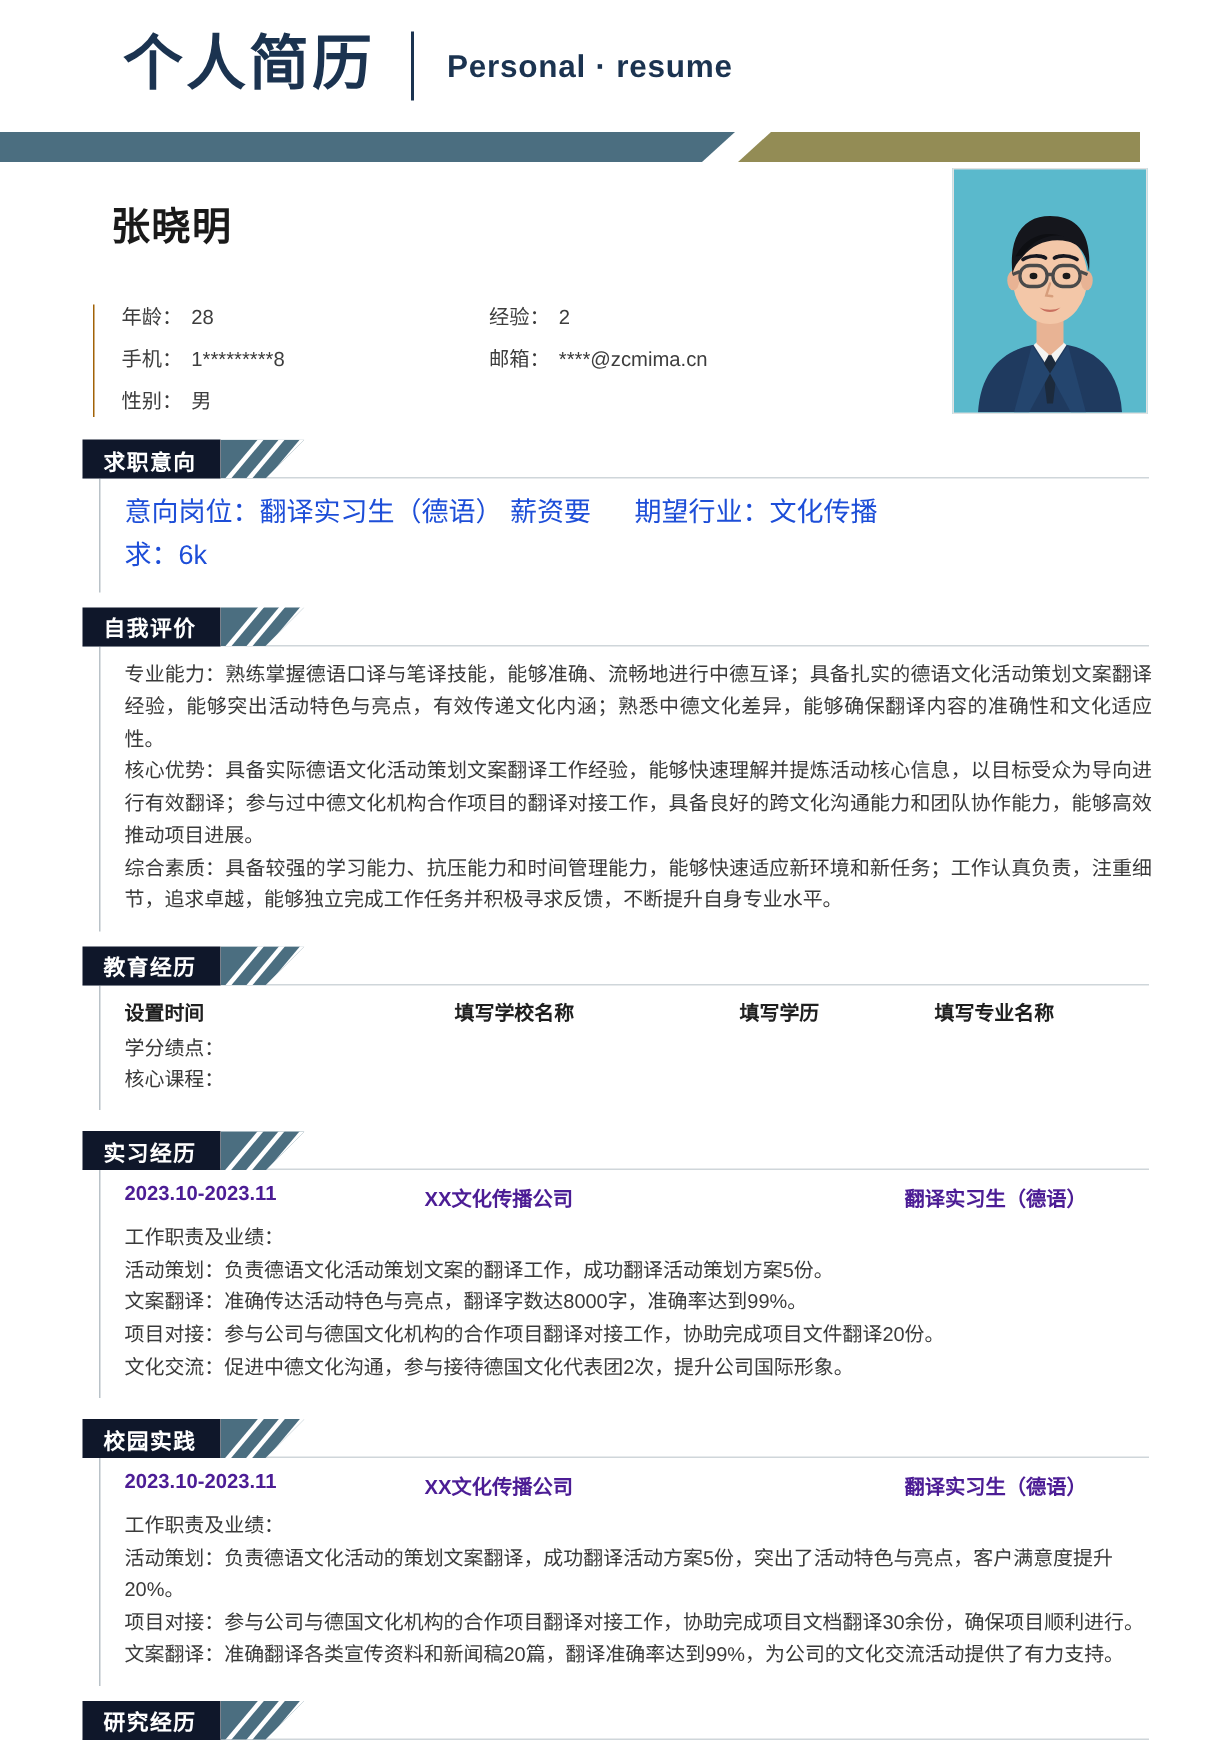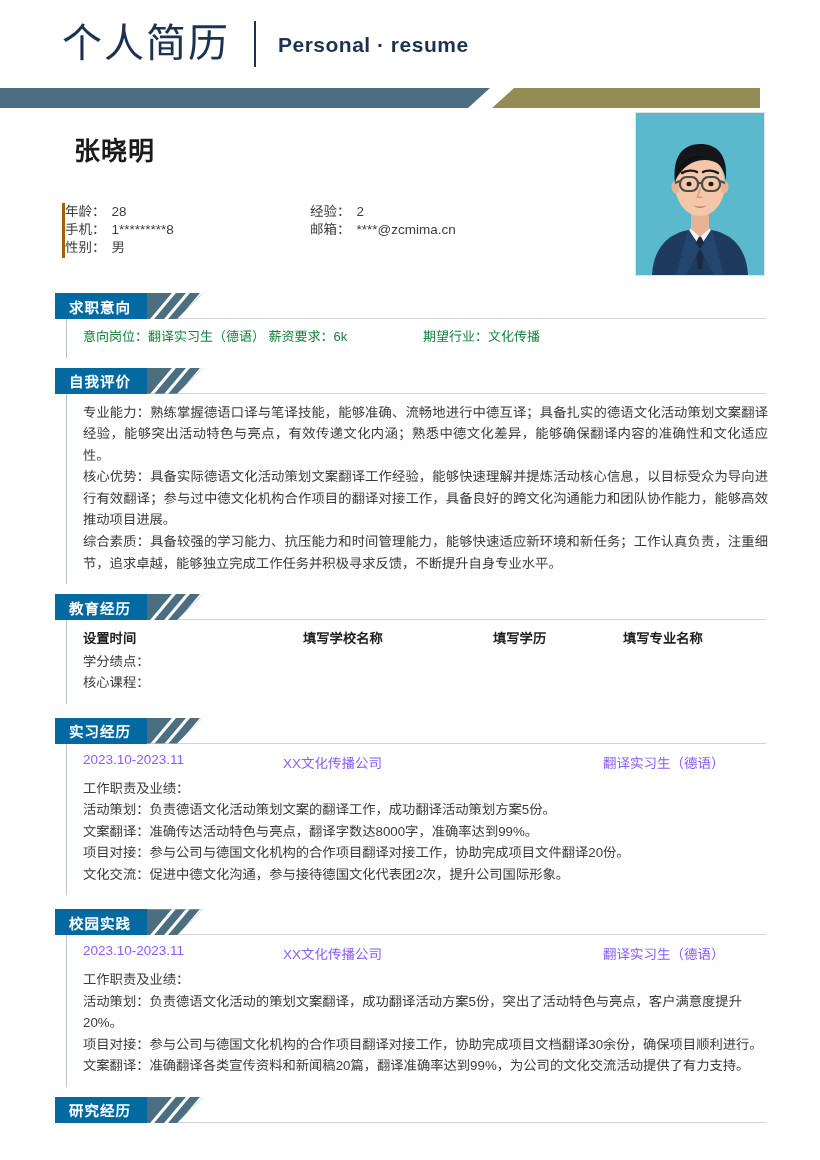--- a/index.html
+++ b/index.html
@@ -30,25 +30,26 @@
   .header {
     position: relative;
     height: 88px;
     display: flex;
     align-items: center;
     padding-left: 62px;
     box-sizing: border-box;
   }
   .header-cn {
     font-size: 40px;
-    font-weight: 400;
+    font-weight: 700;
     color: #1b3350;
     letter-spacing: 2px;
     line-height: 1;
     padding-bottom: 2px;
+    margin-left: 20px;
   }
   .header-rule {
     width: 2px;
     height: 46px;
     background: #1b3350;
     margin: 0 22px 0 24px;
   }
   .header-en {
     font-size: 21px;
     font-weight: 700;
@@ -90,23 +91,25 @@
     height: 185px;
   }
   .name {
     font-size: 26px;
     font-weight: 700;
     color: #1a1a1a;
     margin: 0 0 36px 12px;
     letter-spacing: 1px;
   }
   .info-grid {
-    border-left: 3px solid #a16207;
+    border-left: 1px solid #a16207;
+    padding-left: 18px;
     display: grid;
     grid-template-columns: 245px auto;
+    row-gap: 10px;
     max-width: 520px;
   }
   .info-item {
     font-size: 13.5px;
     color: #3d3d3d;
     line-height: 1.35;
     white-space: nowrap;
   }
   .info-item .lbl { color: #3d3d3d; }
   .info-item .val { color: #3d3d3d; margin-left: 6px; }
@@ -128,21 +131,21 @@
     position: relative;
     height: 26px;
     margin: 0 0 0 55px;
     width: 711px;
   }
   .section-head .tab {
     position: absolute;
     left: 0; top: 0;
     height: 26px;
     min-width: 92px;
-    background: #0369a1;
+    background: #0f172a;
     color: #ffffff;
     font-size: 14.5px;
     font-weight: 700;
     letter-spacing: 1px;
     display: flex;
     align-items: center;
     padding: 0 12px 0 14px;
     box-sizing: border-box;
     z-index: 3;
   }
@@ -197,22 +200,22 @@
     font-size: 13.3px;
     line-height: 1.62;
     color: #3a3a3a;
     margin: 0;
     text-align: justify;
   }
 
   
   .intent-row {
     display: flex;
-    font-size: 13px;
-    color: #15803d;
+    font-size: 18px;
+    color: #1d4ed8;
     line-height: 1.6;
   }
   .intent-left { width: 340px; }
 
   
   .edu-head {
     display: grid;
     grid-template-columns: 220px 190px 130px auto;
     font-size: 13.3px;
     font-weight: 700;
@@ -223,22 +226,22 @@
     font-size: 13.3px;
     color: #3a3a3a;
     line-height: 1.6;
   }
 
   
   .exp-head {
     display: grid;
     grid-template-columns: 200px 320px auto;
     font-size: 13.5px;
-    font-weight: 400;
-    color: #8b5cf6;
+    font-weight: 700;
+    color: #4c1d95;
     padding-bottom: 6px;
   }
   .exp-sub {
     font-size: 13.3px;
     color: #3a3a3a;
     line-height: 1.62;
   }
   .sp-10 { height: 10px; }
   .sp-14 { height: 14px; }
 </style>

